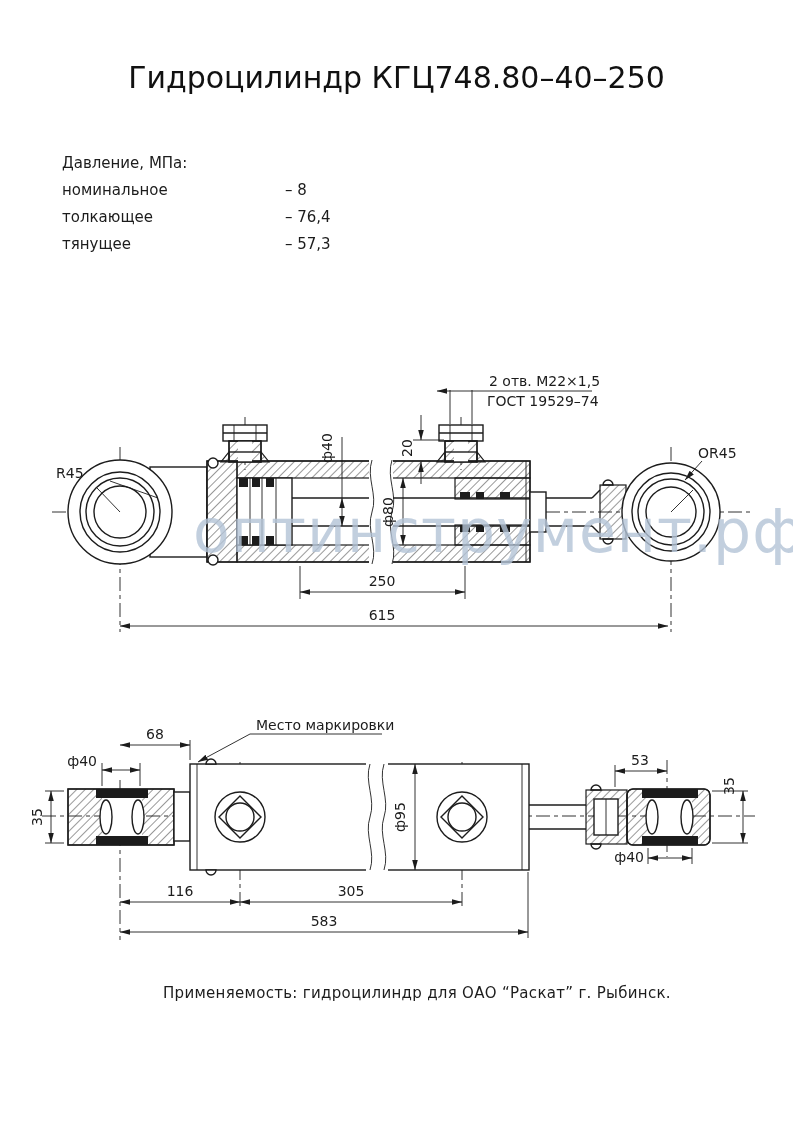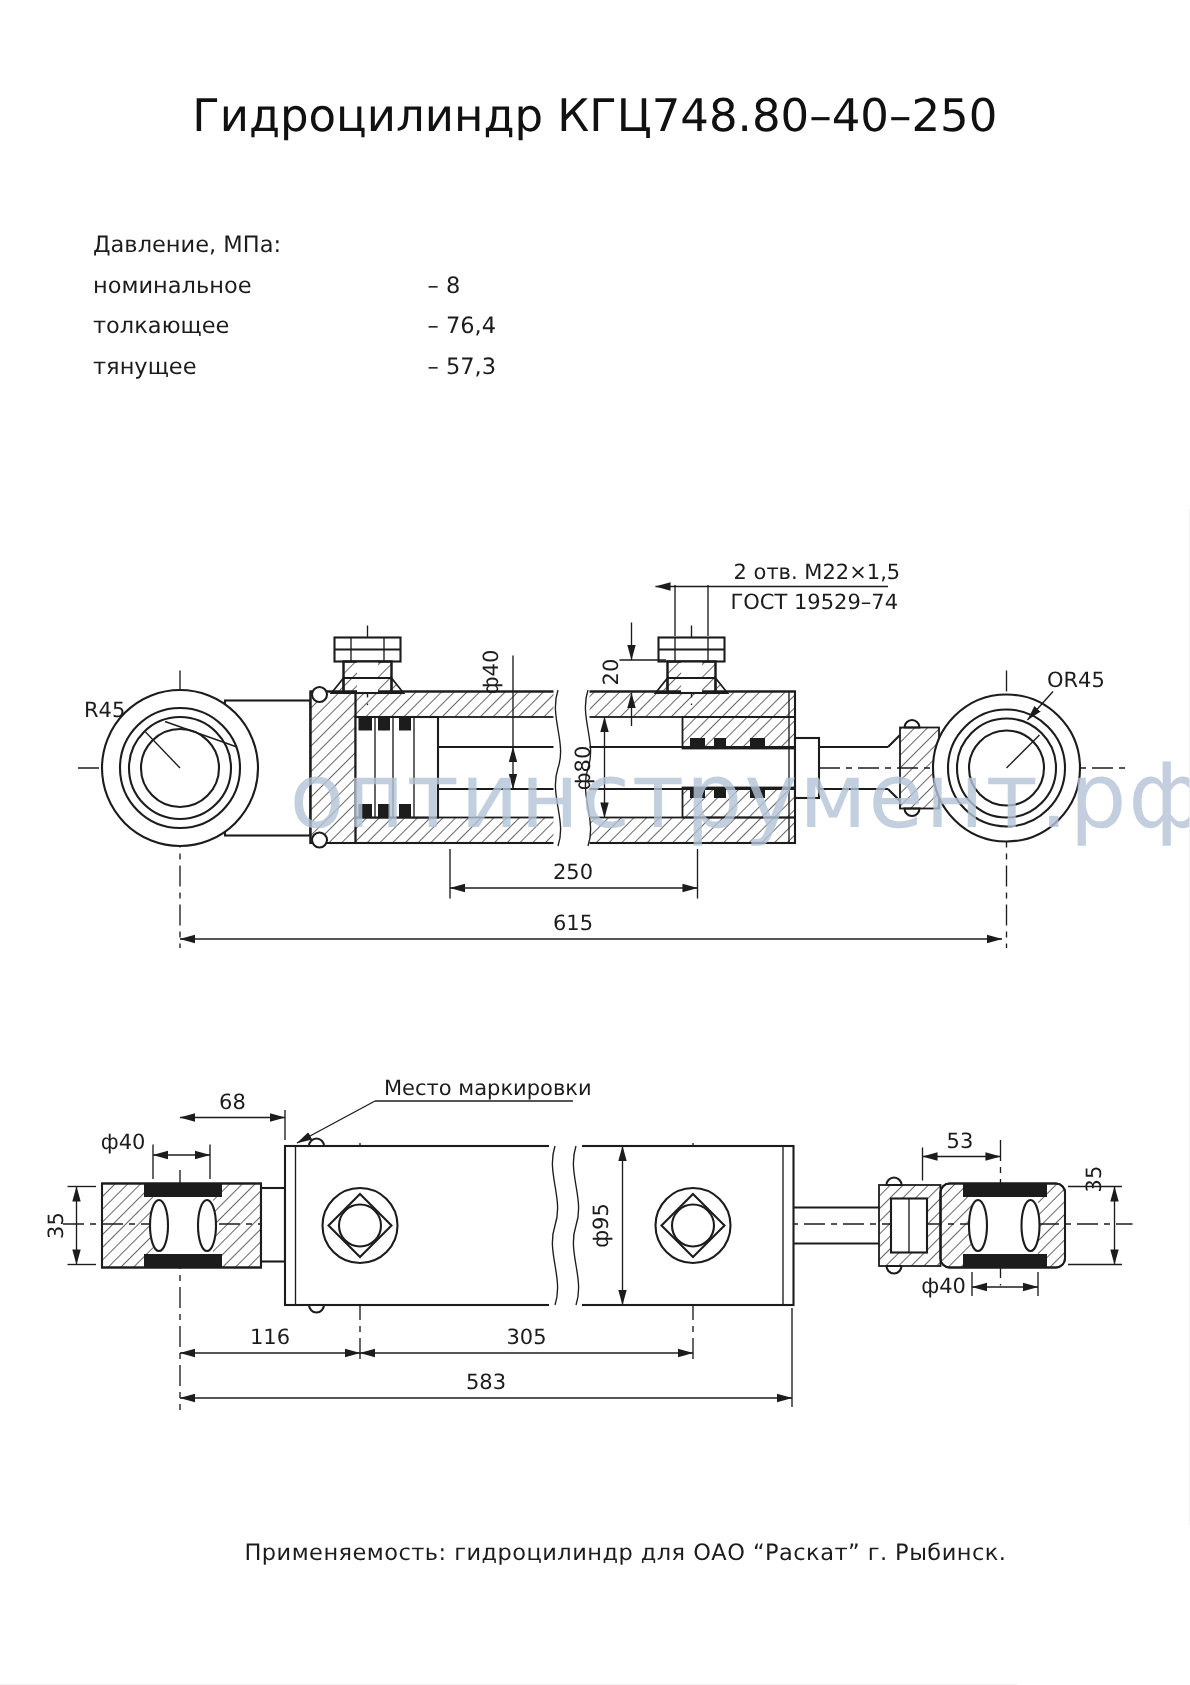--- a/index.html
+++ b/index.html
@@ -4,21 +4,21 @@
 <style>
   html,body{margin:0;padding:0;background:#e8e8e8;}
   #page{position:relative;width:793px;height:1123px;background:#ffffff;margin:0 auto;
         font-family:"DejaVu Sans", sans-serif;color:#1c1c1c;overflow:hidden;}
   #title{position:absolute;left:0;top:60px;width:100%;text-align:center;
          font-size:30px;letter-spacing:0px;color:#111;}
   #specs{position:absolute;left:62px;top:150px;width:300px;font-size:15px;}
   .spec-row{position:relative;height:27px;line-height:27px;white-space:nowrap;}
   .spec-val{position:absolute;left:223px;top:0;}
   #notes{position:absolute;left:400px;top:153px;width:330px;font-size:13.5px;line-height:25px;}
-  #footer{position:absolute;left:163px;top:1026px;font-size:15px;letter-spacing:0.3px;}
+  #footer{position:absolute;left:163px;top:984px;font-size:15px;letter-spacing:0.3px;}
   #watermark{position:absolute;left:193px;top:496px;font-size:60px;letter-spacing:1px;
              color:#b4c4d7;opacity:0.8;pointer-events:none;white-space:nowrap;}
   svg{position:absolute;left:0;top:0;}
   svg text{font-family:"DejaVu Sans", sans-serif;font-size:14px;fill:#1c1c1c;}
   .ln{stroke:#1c1c1c;stroke-width:1.4;fill:none;}
   .lnw{stroke:#1c1c1c;stroke-width:1.4;fill:#ffffff;}
   .lnh{stroke:#1c1c1c;stroke-width:1.2;fill:url(#hatch);}
   .thin{stroke:#1c1c1c;stroke-width:0.9;fill:none;}
   .cl{stroke:#1c1c1c;stroke-width:0.9;fill:none;stroke-dasharray:14 4 4 4;}
   .blk{fill:#1c1c1c;stroke:none;}

